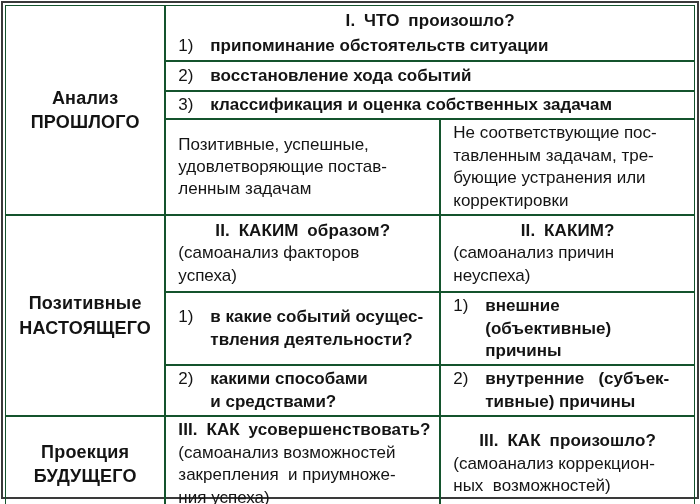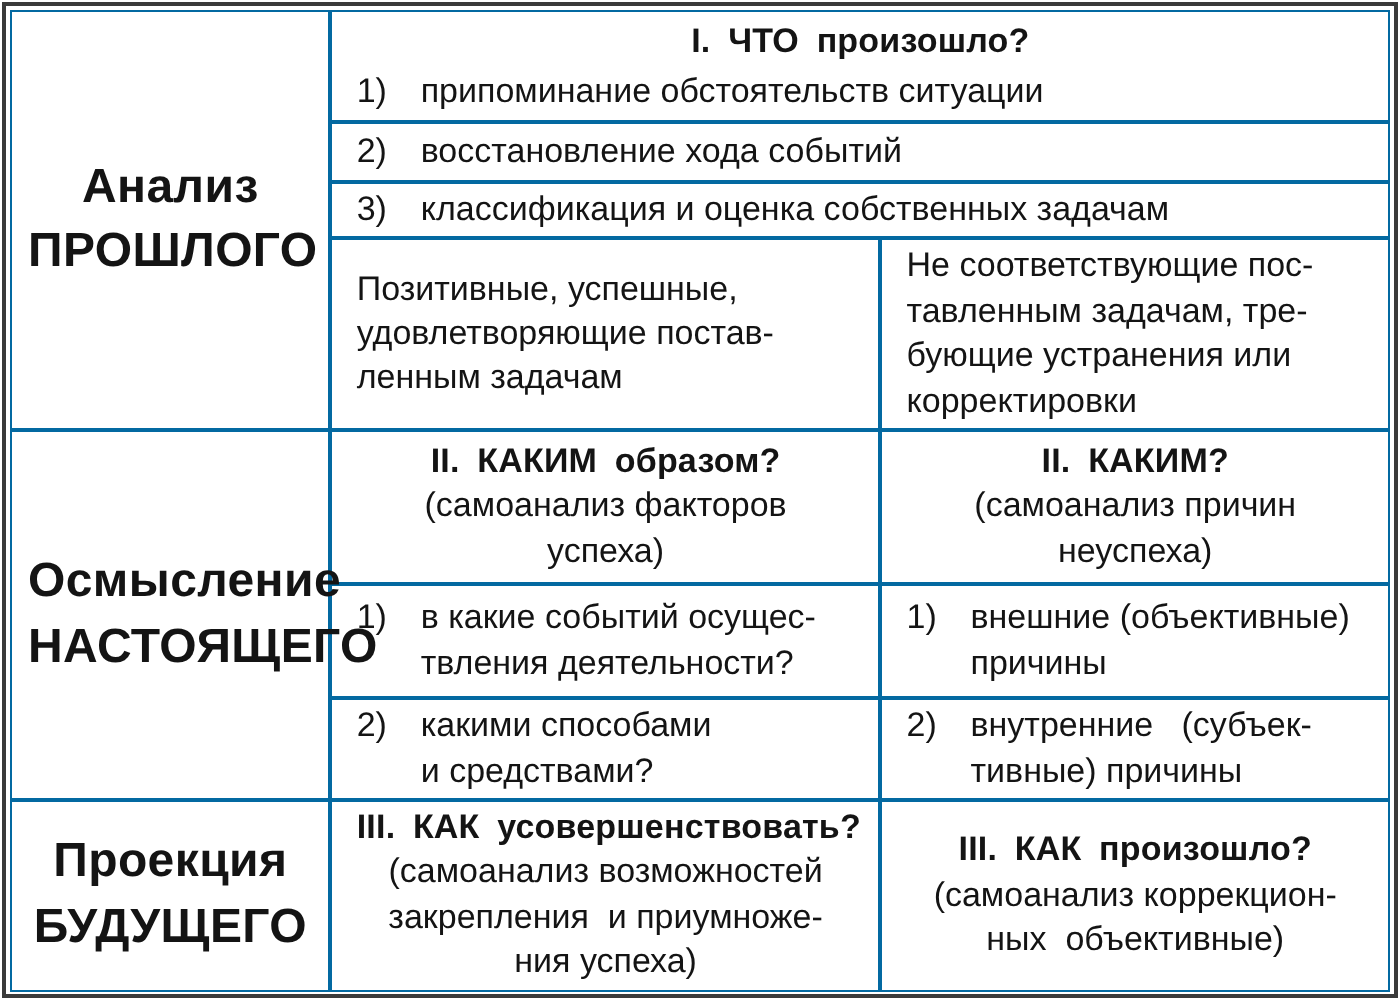--- a/index.html
+++ b/index.html
@@ -1,31 +1,31 @@
 <!DOCTYPE html>
 <html><head>
 <meta charset="utf-8">
 <style>
   html,body{margin:0;padding:0;background:#fff;}
   body{width:700px;height:504px;overflow:hidden;font-family:"Liberation Sans","DejaVu Sans",sans-serif;color:#141414;}
   .frame{margin:1px;border:2px solid #3a3a3a;padding:2px;height:490px;box-sizing:content-box;}
   table{border-collapse:collapse;table-layout:fixed;width:100%;height:100%;}
   col.c1{width:23.2%;} col.c2{width:39.9%;} col.c3{width:36.9%;}
-  td{border:2px solid #0369a1;vertical-align:middle;padding:2px 8px;font-size:17px;line-height:1.32;}
+  td{border:2px solid #14532d;vertical-align:middle;padding:2px 8px;font-size:17px;line-height:1.32;}
   tr.first td{border-top-width:1px;}
   tr.last td{border-bottom-width:1px;}
   td.lab{border-left-width:1px;}
   td.edge-r{border-right-width:1px;}
   .ml{white-space:pre-wrap;}
-  .label{font-weight:bold;text-align:center;font-size:24px;line-height:1.35;letter-spacing:.2px;}
+  .label{font-weight:bold;text-align:center;font-size:18px;line-height:1.35;letter-spacing:.2px;}
   .title{font-weight:bold;text-align:center;word-spacing:4px;white-space:nowrap;letter-spacing:.1px;}
-  .sub{text-align:center;white-space:pre-wrap;}
+  .sub{text-align:left;white-space:pre-wrap;}
   .item{display:flex;gap:13px;align-items:flex-start;padding-left:4px;text-align:left;}
   .num{flex:none;min-width:19px;}
-  .txt{white-space:pre-wrap;}
+  .txt{white-space:pre-wrap;font-weight:bold;}
   .block{text-align:left;padding-left:4px;}
   .centercell{text-align:center;padding:2px 12px;}
   tr.r1{height:55px;} tr.r2{height:30px;} tr.r3{height:28px;} tr.r4{height:88px;}
   tr.r5{height:77px;} tr.r6{height:57px;} tr.r7{height:47px;} tr.r8{height:93px;}
   .head1 .title{margin-top:2px;margin-bottom:3px;}
 </style>
 </head>
 <body>
 
 <div class="frame">
@@ -78,21 +78,21 @@
     <td class="edge-r">
       <div class="block ml">Не соответствующие пос-
 тавленным задачам, тре-
 бующие устранения или
 корректировки</div>
     </td>
   </tr>
 
   <tr class="r5">
     <td class="lab" rowspan="3">
-      <div class="label ml">Осмысление
+      <div class="label ml">Позитивные
 НАСТОЯЩЕГО</div>
     </td>
     <td class="centercell">
       <div class="title">II. КАКИМ образом?</div>
       <div class="sub">(самоанализ факторов
 успеха)</div>
     </td>
     <td class="edge-r centercell">
       <div class="title">II. КАКИМ?</div>
       <div class="sub">(самоанализ причин
@@ -141,19 +141,19 @@
     </td>
     <td class="centercell">
       <div class="title">III. КАК усовершенствовать?</div>
       <div class="sub">(самоанализ возможностей
 закрепления  и приумноже-
 ния успеха)</div>
     </td>
     <td class="edge-r centercell">
       <div class="title">III. КАК произошло?</div>
       <div class="sub">(самоанализ коррекцион-
-ных  объективные)</div>
+ных  возможностей)</div>
     </td>
   </tr>
 
 </tbody>
     </table>
 </div>
 
 </body></html>

